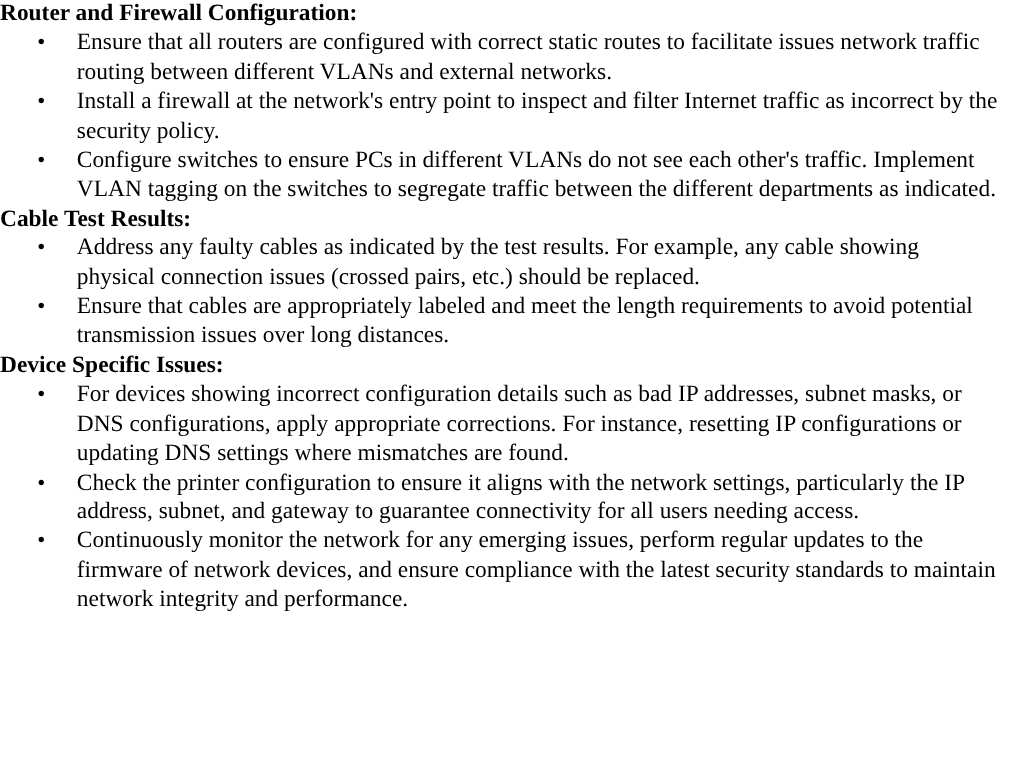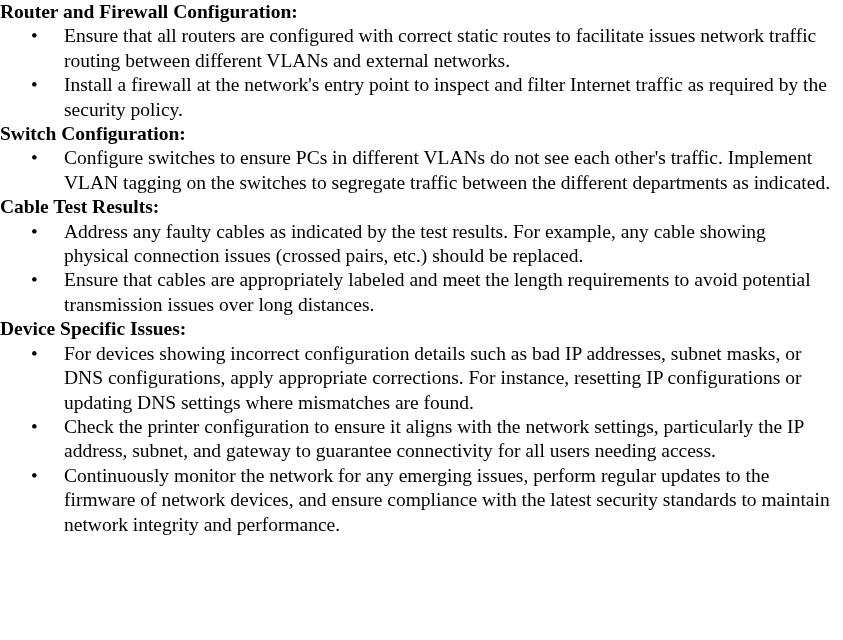--- a/index.html
+++ b/index.html
@@ -54,27 +54,26 @@
 
   <section>
     <div class="section-heading">Router and Firewall Configuration:</div>
     <ul class="bullets">
       <li>
         <span class="bullet">•</span>
         <span class="item-text">Ensure that all routers are configured with correct static routes to facilitate issues network traffic routing between different VLANs and external networks.</span>
       </li>
       <li>
         <span class="bullet">•</span>
-        <span class="item-text">Install a firewall at the network's entry point to inspect and filter Internet traffic as required by the security policy.</span>
+        <span class="item-text">Install a firewall at the network's entry point to inspect and filter Internet traffic as incorrect by the security policy.</span>
       </li>
     </ul>
   </section>
 
   <section>
-    <div class="section-heading">Switch Configuration:</div>
     <ul class="bullets">
       <li>
         <span class="bullet">•</span>
         <span class="item-text">Configure switches to ensure PCs in different VLANs do not see each other's traffic. Implement VLAN tagging on the switches to segregate traffic between the different departments as indicated.</span>
       </li>
     </ul>
   </section>
 
   <section>
     <div class="section-heading">Cable Test Results:</div>

